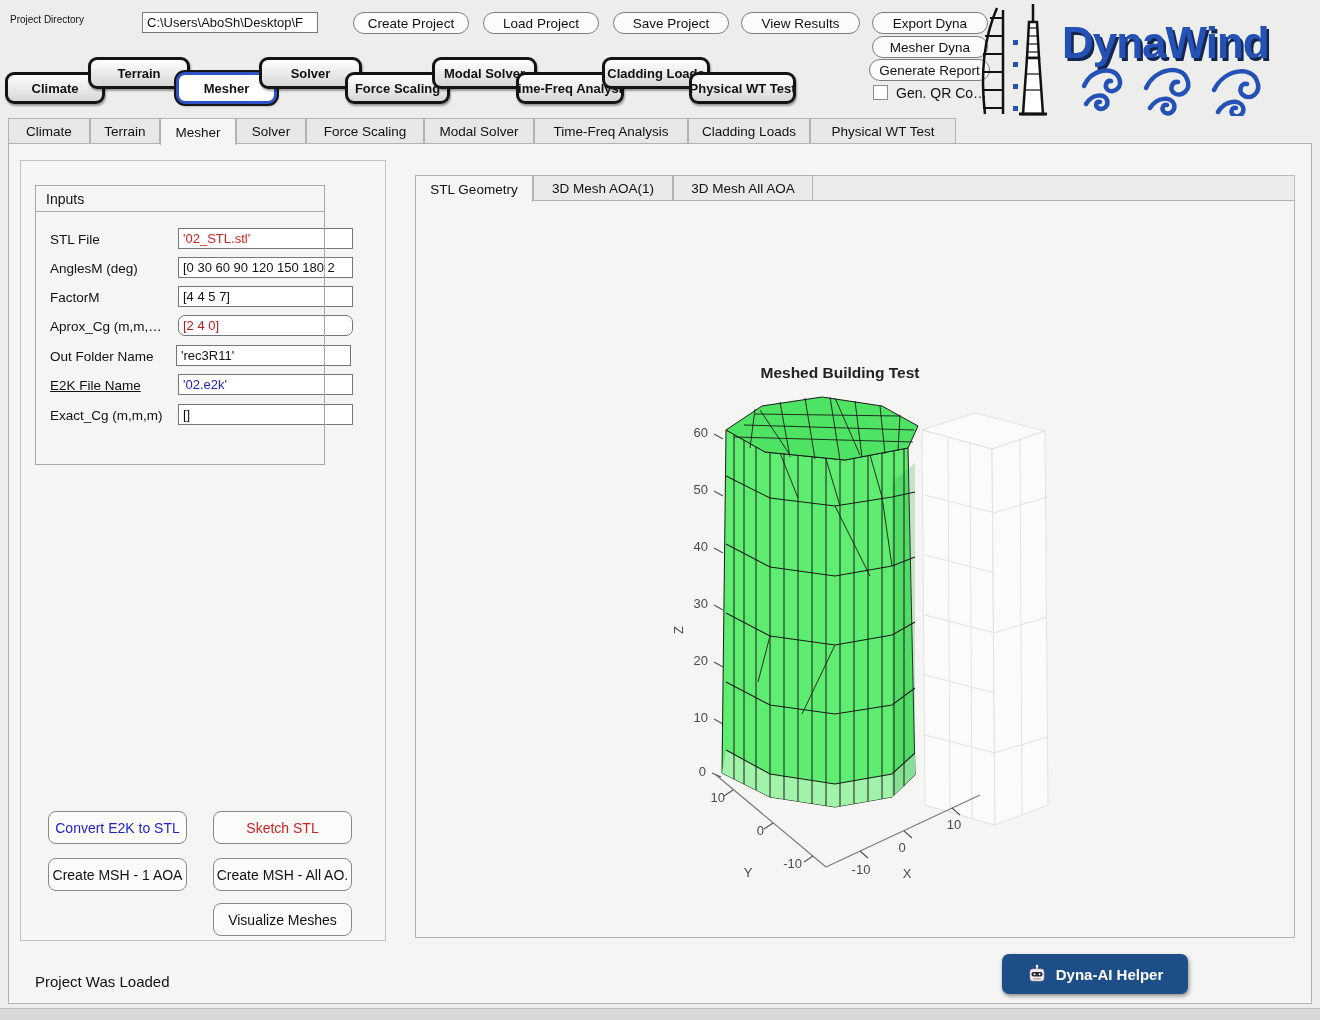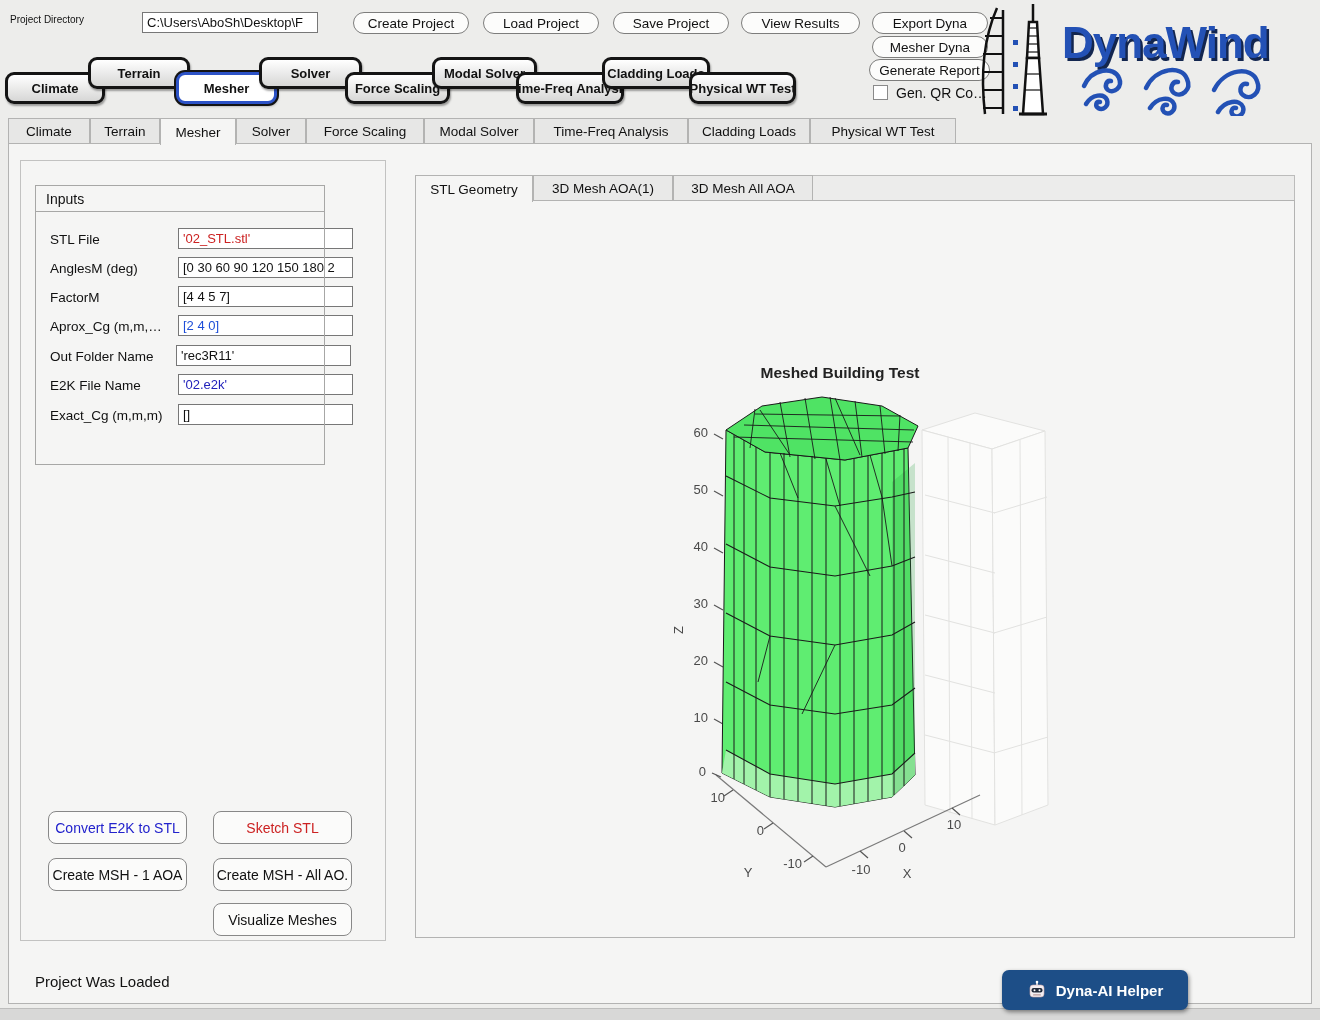--- a/index.html
+++ b/index.html
@@ -89,21 +89,21 @@
     font-size:15.5px;font-weight:bold;color:#222;z-index:5;
   }
   .logo-text{
     position:absolute;left:1062px;top:18px;font-size:44px;font-weight:bold;
     letter-spacing:-1px;text-shadow:2.5px 2.5px 0 #13264f;z-index:2;white-space:nowrap;
   }
   .ai-btn{
     position:absolute;left:1002px;top:954px;width:186px;height:40px;
     border-radius:7px;display:flex;align-items:center;justify-content:center;
     gap:9px;color:#fff;font-weight:bold;font-size:15px;
-    box-shadow:1px 2px 4px rgba(0,0,0,0.45);z-index:6;margin-top:16px;
+    box-shadow:1px 2px 4px rgba(0,0,0,0.45);z-index:6;
   }
   .status{
     position:absolute;left:35px;top:973px;font-size:15px;color:#111;z-index:5;
   }
   .bottomstrip{
     position:absolute;left:0;top:1008px;width:1320px;height:12px;
     background:#d8d8d7;border-top:1px solid #bdbdbc;z-index:4;
   }
 </style>
 </head>
@@ -185,24 +185,24 @@
   <div class="title">Inputs</div>
 </div>
 
 <div class="fieldrow-label" style="top:232px;">STL File</div>
 <input class="field" style="left: 178px; top: 228px; width: 175px; color: rgb(204, 34, 34);" value="'02_STL.stl'">
 <div class="fieldrow-label" style="top:261px;">AnglesM (deg)</div>
 <input class="field" style="left: 178px; top: 257px; width: 175px; color: rgb(17, 17, 17);" value="[0 30 60 90 120 150 180 2">
 <div class="fieldrow-label" style="top:290px;">FactorM</div>
 <input class="field" style="left: 178px; top: 286px; width: 175px; color: rgb(17, 17, 17);" value="[4 4 5 7]">
 <div class="fieldrow-label" style="top:319px;">Aprox_Cg (m,m,…</div>
-<input class="field" style="left: 178px; top: 315px; width: 175px; color: #1d4ed8;" value="[2 4 0]">
+<input class="field" style="left: 178px; top: 315px; width: 175px; color: #b91c1c; border-radius: 7px;" value="[2 4 0]">
 <div class="fieldrow-label" style="top:349px;">Out Folder Name</div>
 <input class="field" style="left: 176px; top: 345px; width: 175px; color: rgb(17, 17, 17);" value="'rec3R11'">
-<div class="fieldrow-label" style="top:378px;">E2K File Name</div>
+<div class="fieldrow-label" style="top:378px;text-decoration:underline;">E2K File Name</div>
 <input class="field" style="left: 178px; top: 374px; width: 175px; color: rgb(34, 34, 187);" value="'02.e2k'">
 <div class="fieldrow-label" style="top:408px;">Exact_Cg (m,m,m)</div>
 <input class="field" style="left: 178px; top: 404px; width: 175px; color: rgb(17, 17, 17);" value="[]">
 
 <div class="abtn" style="left: 48px; top: 811px; color: rgb(34, 34, 204);">Convert E2K to STL</div>
 <div class="abtn" style="left: 213px; top: 811px; color: rgb(204, 34, 34);">Sketch STL</div>
 <div class="abtn" style="left: 48px; top: 858px; color: rgb(17, 17, 17);">Create MSH - 1 AOA</div>
 <div class="abtn" style="left: 213px; top: 858px; color: rgb(17, 17, 17);">Create MSH - All AO.</div>
 <div class="abtn" style="left: 213px; top: 903px; color: rgb(17, 17, 17);">Visualize Meshes</div>
 

